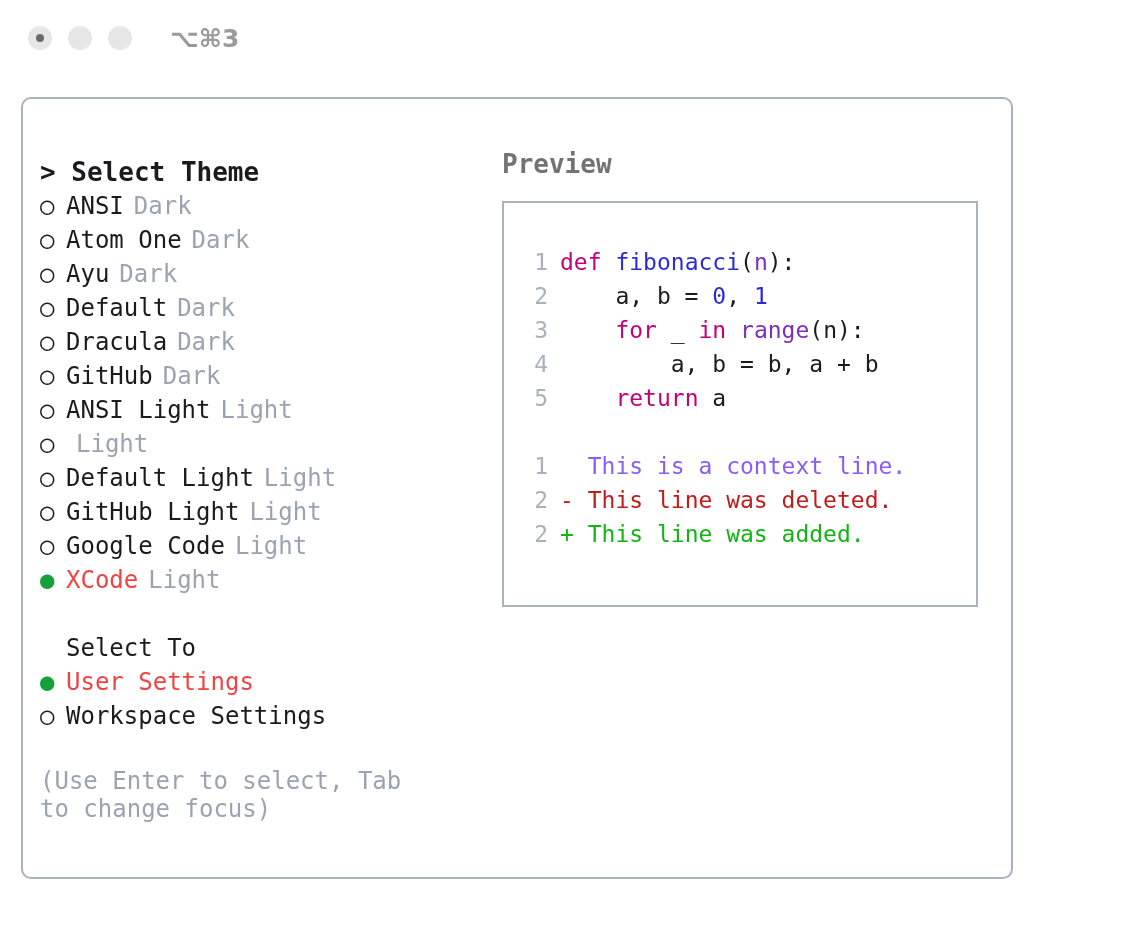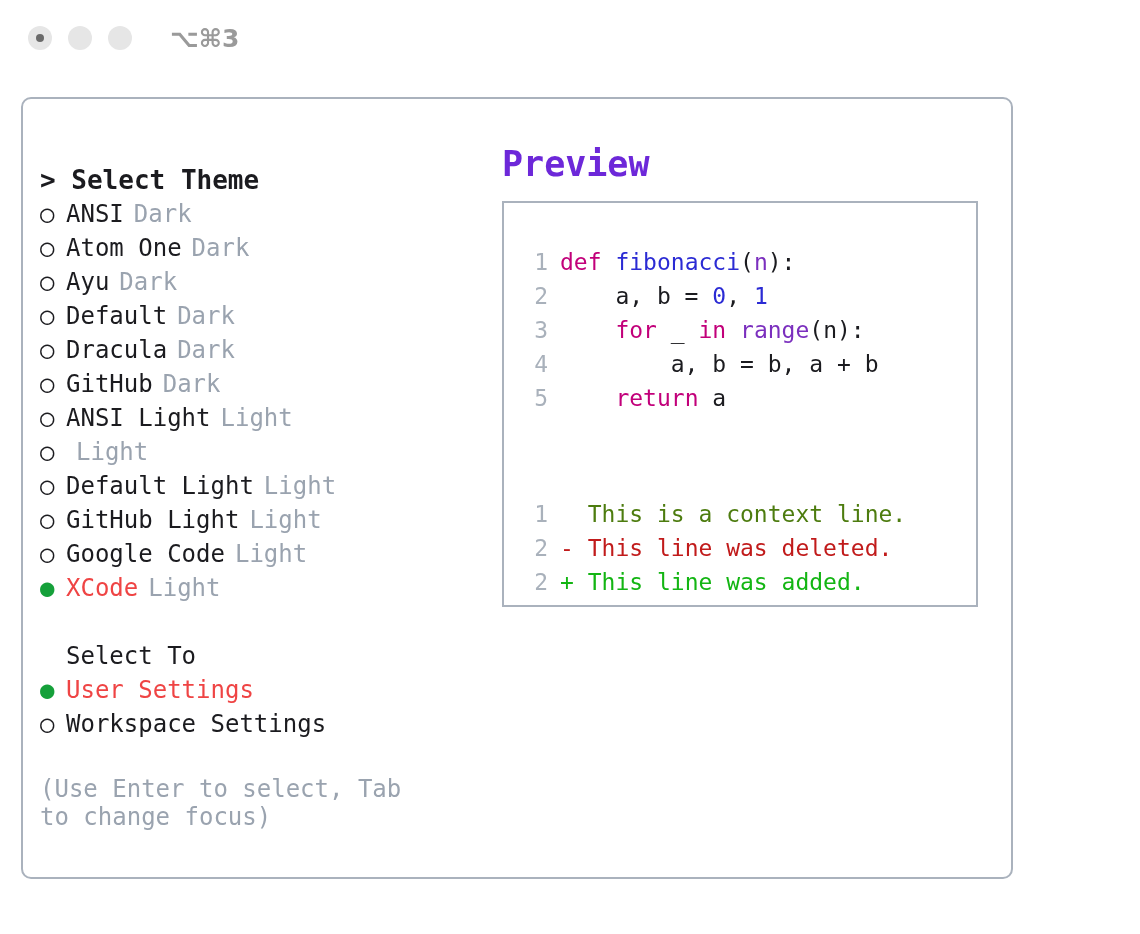--- a/index.html
+++ b/index.html
@@ -74,21 +74,21 @@
   .cols {
     position: absolute;
     left: 0; top: 0;
     width: 100%;
     height: 100%;
   }
 
   .left-col {
     position: absolute;
     left: 17px;
-    top: 64px;
+    top: 56px;
     width: 450px;
   }
   .right-col {
     position: absolute;
     left: 479px;
     top: 48px;
     width: 490px;
   }
 
   .section-title {
@@ -132,23 +132,23 @@
   .hint {
     font-size: 24px;
     line-height: 28px;
     color: #9aa3af;
     width: 400px;
     white-space: normal;
   }
 
   
   .preview-title {
-    font-size: 35px;
+    font-size: 26px;
     font-weight: bold;
-    color: #6d28d9;
+    color: #737373;
     line-height: 34px;
     margin-bottom: 20px;
     white-space: pre;
   }
   .code-box {
     width: 476px;
     height: 406px;
     border: 2px solid #aab2bd;
     box-sizing: border-box;
     padding: 42px 0 0 18px;
@@ -168,21 +168,21 @@
     text-align: right;
     margin-right: 12px;
   }
   .code-blank { height: 34px; }
   .tok-kw   { color: #c2007a; }
   .tok-fn   { color: #2b2bd4; }
   .tok-param{ color: #7b2fbe; }
   .tok-num  { color: #2b2bd4; }
   .tok-builtin { color: #7b2fbe; }
   .tok-plain{ color: #1b1b1f; }
-  .diff-ctx { color: #4d7c0f; margin-top: 48px; }
+  .diff-ctx { color: #8b5cf6; }
   .diff-del { color: #c11b1b; }
   .diff-add { color: #13b513; }
 </style>
 </head>
 <body>
 
 <div class="window">
 
   <div class="titlebar">
     <div class="dot">

